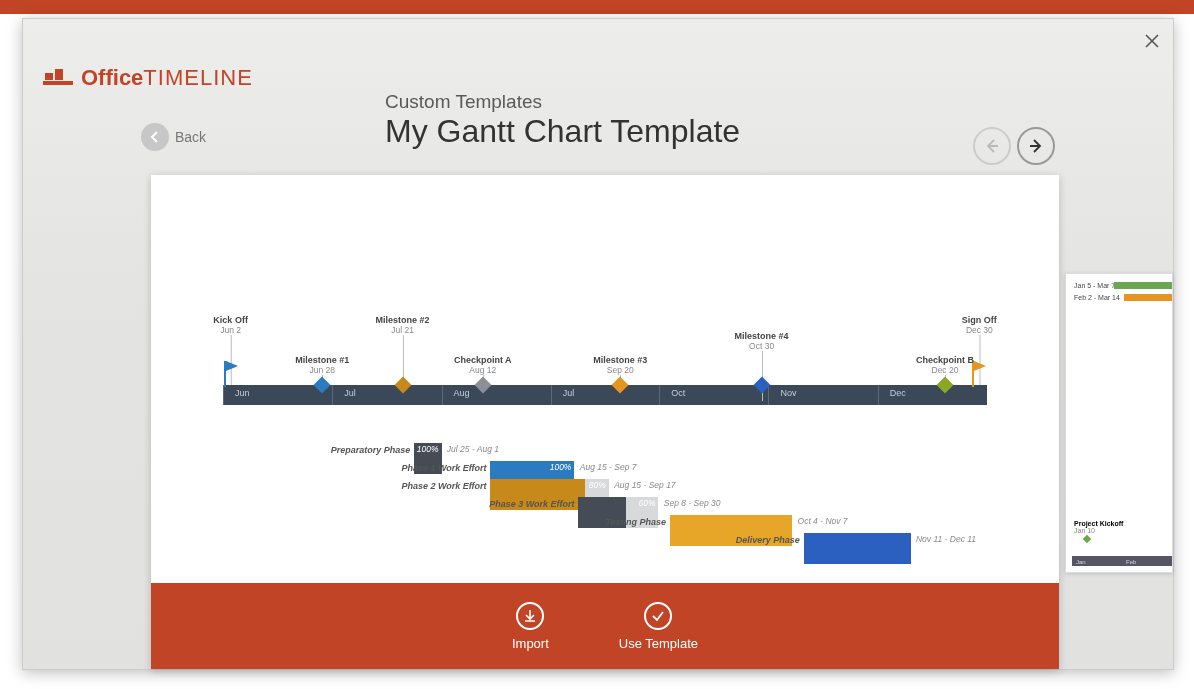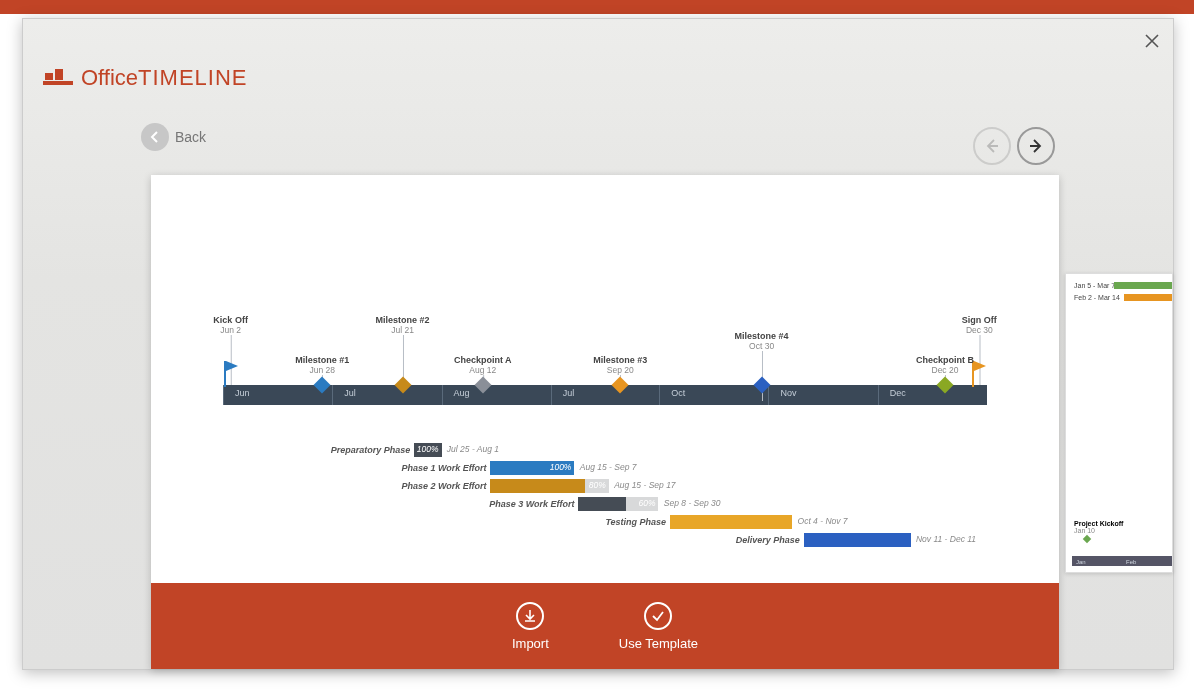--- a/index.html
+++ b/index.html
@@ -12,21 +12,21 @@
     background: linear-gradient(#ededeb, #e4e4e2 40%, #e1e1e0);
     border: 1px solid #ccc; box-shadow: 0 3px 14px rgba(0,0,0,.25);
   }
 
   .close-x { position: absolute; right: 14px; top: 12px; cursor: pointer; color: #555; font-size: 20px; line-height: 1; }
   .close-x svg { width: 14px; height: 14px; }
 
   .logo { position: absolute; left: 20px; top: 46px; display: flex; align-items: flex-end; gap: 8px; color: #c14426; }
   .logo-icon { display: inline-block; }
   .logo-text { font-size: 22px; }
-  .logo-text .bold { font-weight: 400; }
+  .logo-text .bold { font-weight: 700; }
   .logo-text .thin { font-weight: 300; letter-spacing: 1px; }
 
   .back-block { position: absolute; left: 118px; top: 104px; display: flex; align-items: center; gap: 6px; color: #888; cursor: pointer; }
   .back-circle { width: 28px; height: 28px; border-radius: 50%; background: #c7c7c7; display: flex; align-items: center; justify-content: center; }
   .back-circle svg { width: 14px; height: 14px; }
   .back-text { font-size: 14px; color: #777; }
 
   .header-block { position: absolute; left: 362px; top: 72px; }
   .subhead { font-size: 19px; color: #5a5a5a; font-weight: 400; }
   .mainhead { font-size: 32px; color: #333; font-weight: 300; }
@@ -50,21 +50,21 @@
   .milestone { position: absolute; text-align: center; transform: translateX(-50%); font-size: 9px; color: #444; }
   .milestone .m-name { font-weight: 700; white-space: nowrap; }
   .milestone .m-date { color: #888; font-size: 8.5px; }
   .m-stem { position: absolute; left: 50%; width: 1px; background: #999; }
 
   .diamond { width: 12px; height: 12px; transform: rotate(45deg); display:block; }
 
   .tasks { margin-top: 38px; position: relative; }
   .task-row { height: 17px; margin-bottom: 1px; position: relative; font-size: 9px; color: #555; font-style: italic; }
   .task-label { position: absolute; right: 0; top: 2px; text-align: right; font-weight: 600; white-space: nowrap; }
-  .task-bar-wrap { position: absolute; height: 14px; top: 0; }
+  .task-bar-wrap { position: absolute; height: 31px; top: 0; }
   .task-bar-bg { position: absolute; inset: 0; background: #d8d9da; }
   .task-bar-fg { position: absolute; left: 0; top: 0; bottom: 0; }
   .task-pct { position: absolute; right: 3px; top: 1px; color: #fff; font-size: 8.5px; }
   .task-dates { position: absolute; top: 1px; font-size: 8.5px; color: #8a8a8a; white-space: nowrap; }
 
   .actions-bar { position: absolute; left: 0; right: 0; bottom: 0; height: 86px; background: #c14426; display:flex; align-items:center; justify-content:center; gap: 70px; color:#fff; }
   .action { display:flex; flex-direction:column; align-items:center; gap:6px; cursor:pointer; }
   .action-icon { width: 28px; height: 28px; border: 2px solid #fff; border-radius: 50%; display:flex; align-items:center; justify-content:center; }
   .action-icon svg { width: 14px; height: 14px; }
   .action-text { font-size: 13px; }
@@ -107,20 +107,24 @@
 
   <div class="back-block">
     <span class="back-circle">
       <svg viewBox="0 0 14 14">
           <path d="M9 2 L4 7 L9 12" stroke="#fff" stroke-width="2" fill="none"></path>
         </svg>
     </span>
     <span class="back-text">Back</span>
   </div>
 
+  <div class="header-block">
+    <div class="subhead">Custom Templates</div>
+    <div class="mainhead">My Gantt Chart Template</div>
+  </div>
 
   <div class="nav-arrows">
     <div class="nav-circle disabled">
       <svg viewBox="0 0 18 18">
           <path d="M11 3 L5 9 L11 15 M5 9 H15" stroke="#666" stroke-width="1.8" fill="none"></path>
         </svg>
     </div>
     <div class="nav-circle">
       <svg viewBox="0 0 18 18">
           <path d="M7 3 L13 9 L7 15 M13 9 H3" stroke="#333" stroke-width="1.8" fill="none"></path>

